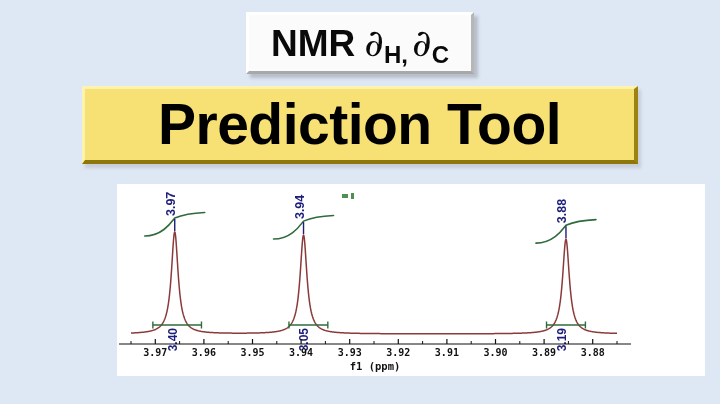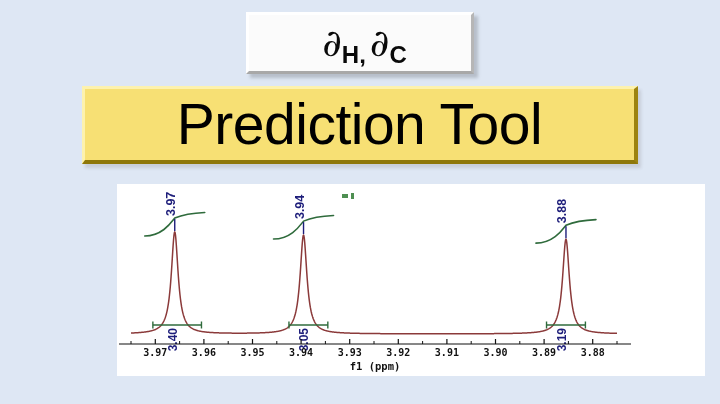--- a/index.html
+++ b/index.html
@@ -73,21 +73,21 @@
     border-right: 4px solid #9c8310;
     border-bottom: 4px solid #8e7709;
     box-sizing: border-box;
     display: flex;
     align-items: center;
     justify-content: center;
     box-shadow: 3px 4px 3px rgba(150,150,155,0.30);
   }
   #banner-text {
     font-size: 57px;
-    font-weight: normal;
+    font-weight: bold;
     color: #000000;
     white-space: nowrap;
     line-height: 1;
     letter-spacing: -0.5px;
   }
 
   
   #spectrum-panel {
     position: absolute;
     left: 117px;
@@ -125,20 +125,21 @@
     font-size: 10.5px;
     font-weight: bold;
     fill: #111111;
   }
 </style>
 </head>
 <body>
 
 <div id="nmr-plaque">
   <div id="nmr-text">
+    <span>NMR</span>
     <span class="gap-s"></span>
     <span class="partial">∂</span>
     <span class="sub">H</span>
     <span class="sub">,</span>
     <span class="gap-xs"></span>
     <span class="partial">∂</span>
     <span class="sub">C</span>
   </div>
 </div>
 

